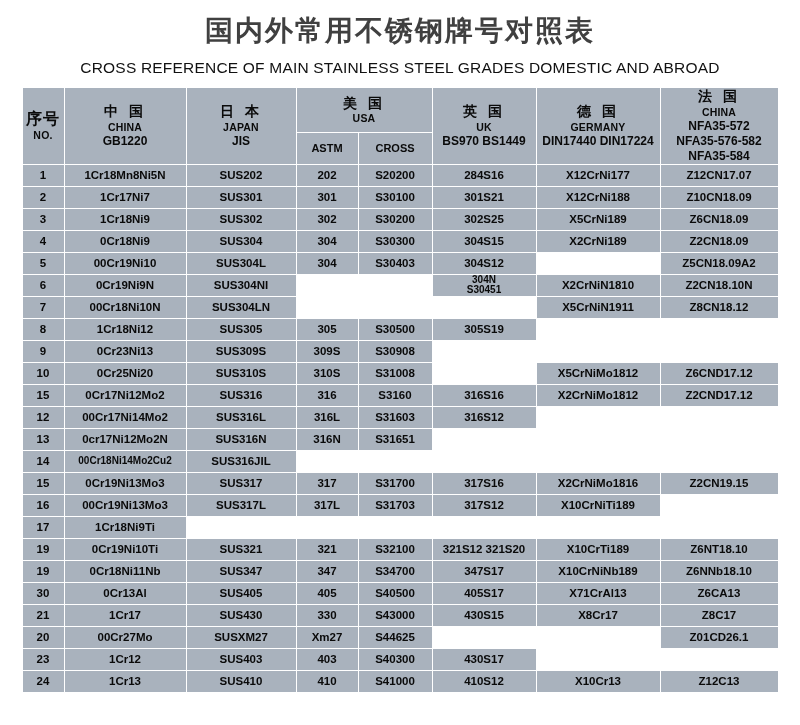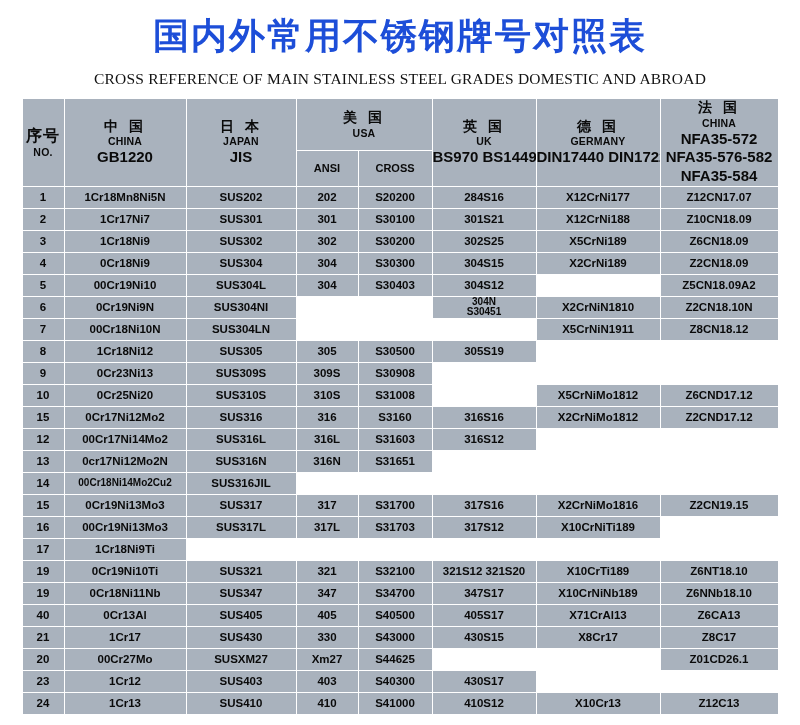--- a/index.html
+++ b/index.html
@@ -12,28 +12,28 @@
   }
   .page{
     width:800px;height:725px;
     position:relative;
     box-sizing:border-box;
   }
   .title-cn{
     text-align:center;
     font-family:"DejaVu Sans", sans-serif;
     font-weight:bold;
-    font-size:36px;
+    font-size:28px;
     letter-spacing:2px;
     padding-top:12px;
-    color:#1d4ed8;
+    color:#404040;
   }
   .title-en{
     text-align:center;
-    font-family:Liberation Serif, serif;
+    font-family:Liberation Sans, sans-serif;
     font-size:15.5px;
     letter-spacing:0.2px;
     padding-top:9px;
     padding-bottom:10px;
     color:#111;
   }
   table.grades{
     border-collapse:collapse;
     margin:0 auto;
     width:756px;
@@ -66,21 +66,21 @@
   }
   .hdr .en{
     font-family:"Liberation Sans", sans-serif;
     font-size:10.5px;
     letter-spacing:0.2px;
     display:block;
     font-weight:bold;
   }
   .hdr .en2{
     font-family:"Liberation Sans", sans-serif;
-    font-size:15px;
+    font-size:12px;
     display:block;
     font-weight:bold;
   }
   .hdr-no .cn{font-size:16px;letter-spacing:1px;}
   .sub{
     background:#9aa4b0;
     font-size:11px;
     font-weight:bold;
     height:22px;
   }
@@ -152,21 +152,21 @@
         </th>
         <th class="hdr" rowspan="2">
           <span class="cn">法 国</span>
           <span class="en">CHINA</span>
           <span class="en2">NFA35-572</span>
           <span class="en2">NFA35-576-582</span>
           <span class="en2">NFA35-584</span>
         </th>
       </tr>
       <tr>
-        <th class="sub">ANSI</th>
+        <th class="sub">ASTM</th>
         <th class="sub">CROSS</th>
       </tr>
     </thead>
     <tbody>
         <tr class="row-h">
           <td class="idx">1</td>
           <td class="cell">1Cr18Mn8Ni5N</td>
           <td class="cell">SUS202</td>
           <td class="cell">202</td>
           <td class="cell">S20200</td>
@@ -351,21 +351,21 @@
           <td class="idx">19</td>
           <td class="cell">0Cr18Ni11Nb</td>
           <td class="cell">SUS347</td>
           <td class="cell">347</td>
           <td class="cell">S34700</td>
           <td class="cell">347S17</td>
           <td class="cell">X10CrNiNb189</td>
           <td class="cell">Z6NNb18.10</td>
         </tr>
         <tr class="row-h">
-          <td class="idx">40</td>
+          <td class="idx">30</td>
           <td class="cell">0Cr13Al</td>
           <td class="cell">SUS405</td>
           <td class="cell">405</td>
           <td class="cell">S40500</td>
           <td class="cell">405S17</td>
           <td class="cell">X71CrAl13</td>
           <td class="cell">Z6CA13</td>
         </tr>
         <tr class="row-h">
           <td class="idx">21</td>

